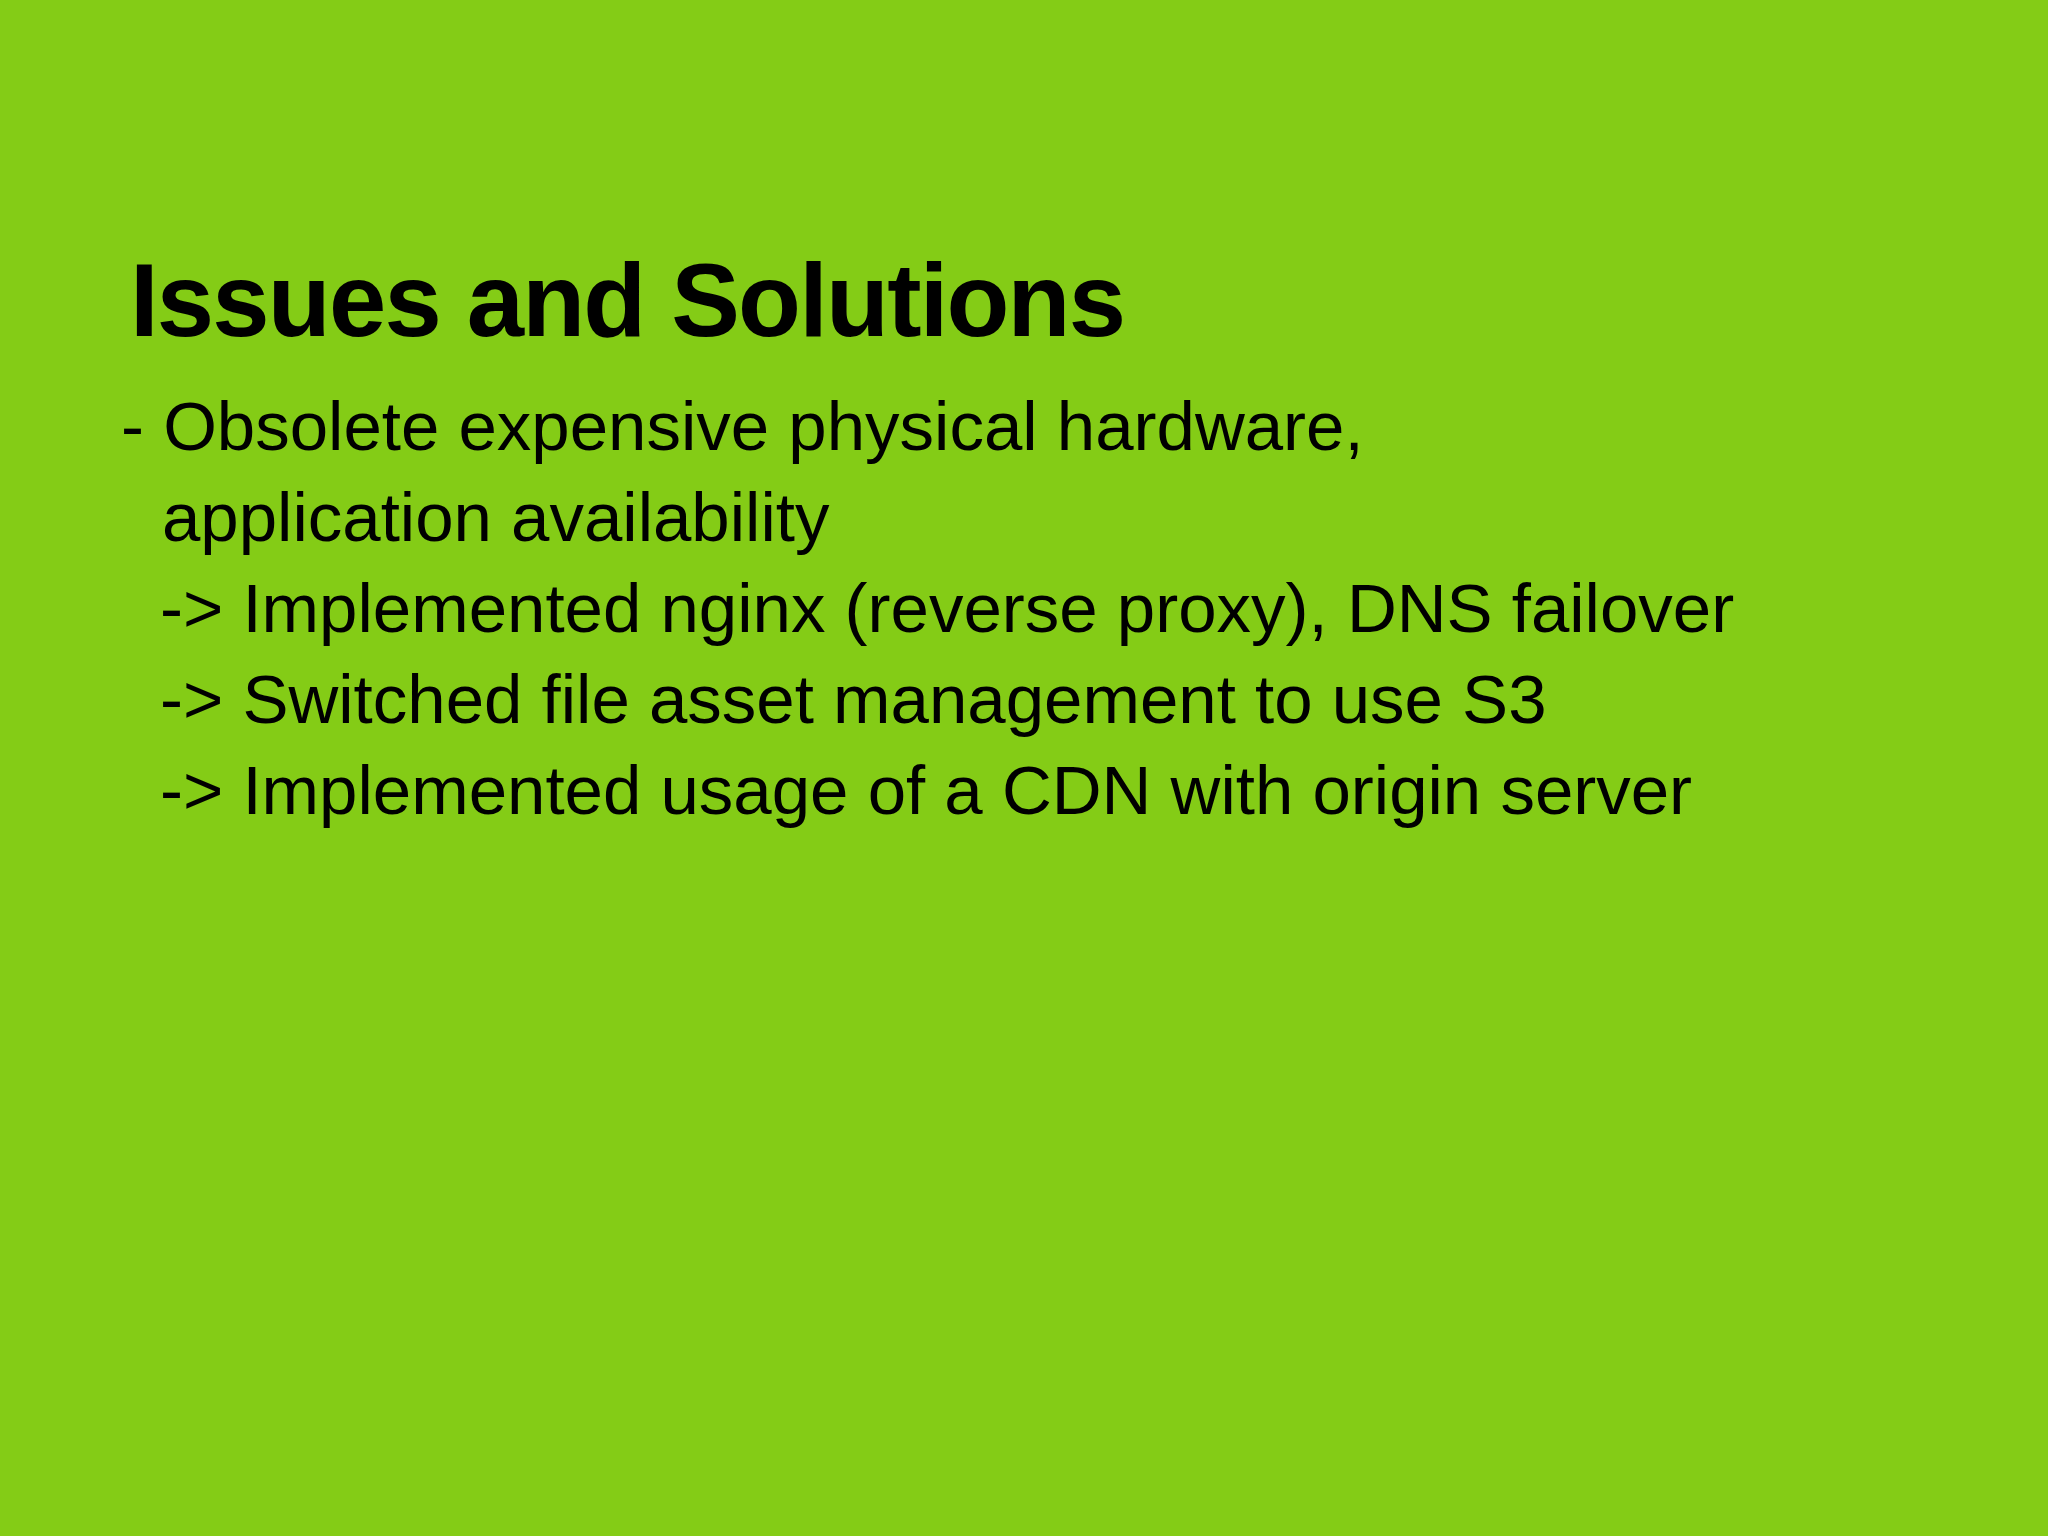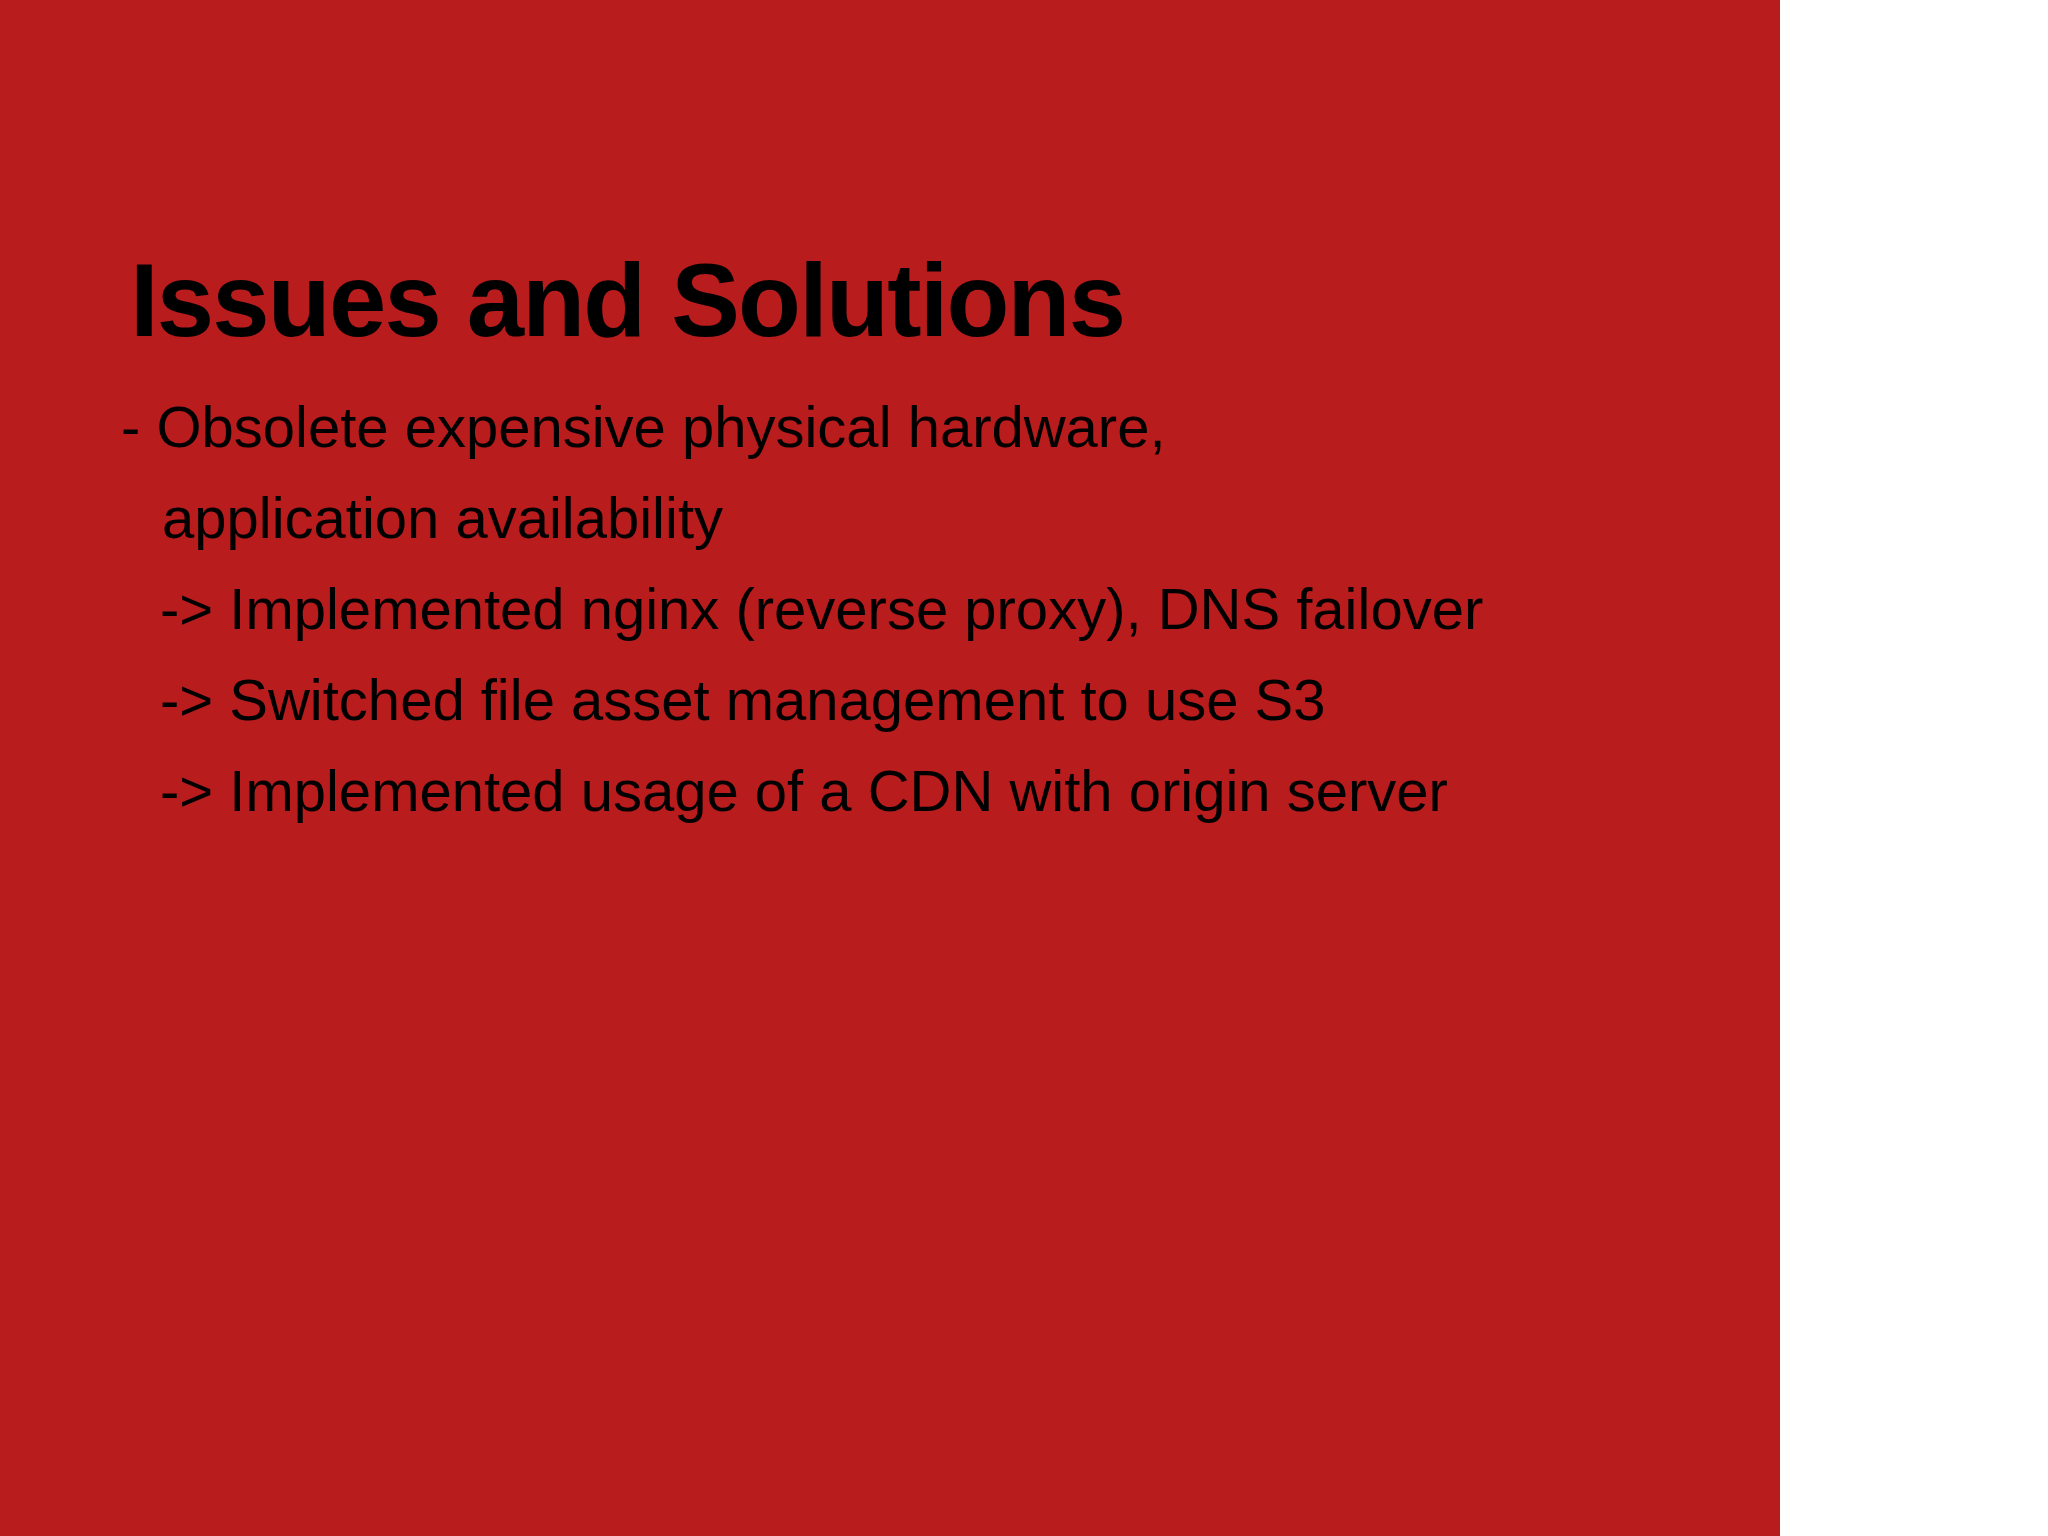--- a/index.html
+++ b/index.html
@@ -2,43 +2,43 @@
 <html><head>
 <meta charset="utf-8">
 <style>
   html, body {
     margin: 0;
     padding: 0;
     background: #ffffff;
   }
   .slide {
     position: relative;
-    width: 1780px;
+    width: 2048px;
     height: 1536px;
-    background: #b91c1c;
+    background: #84cc16;
     overflow: hidden;
     font-family: "Liberation Sans", sans-serif;
     color: #000000;
   }
   .slide-title {
     position: absolute;
     left: 130px;
     top: 180px;
     font-size: 103px;
     font-weight: bold;
     letter-spacing: -1.8px;
     line-height: 1;
     white-space: nowrap;
     color: #000000;
   }
   .slide-body {
     position: absolute;
     left: 121px;
     top: 381px;
-    font-size: 58px;
+    font-size: 69px;
     line-height: 91px;
     color: #000000;
   }
   .line {
     white-space: nowrap;
   }
   .line.sub {
     padding-left: 39px;
   }
   .line.cont {

